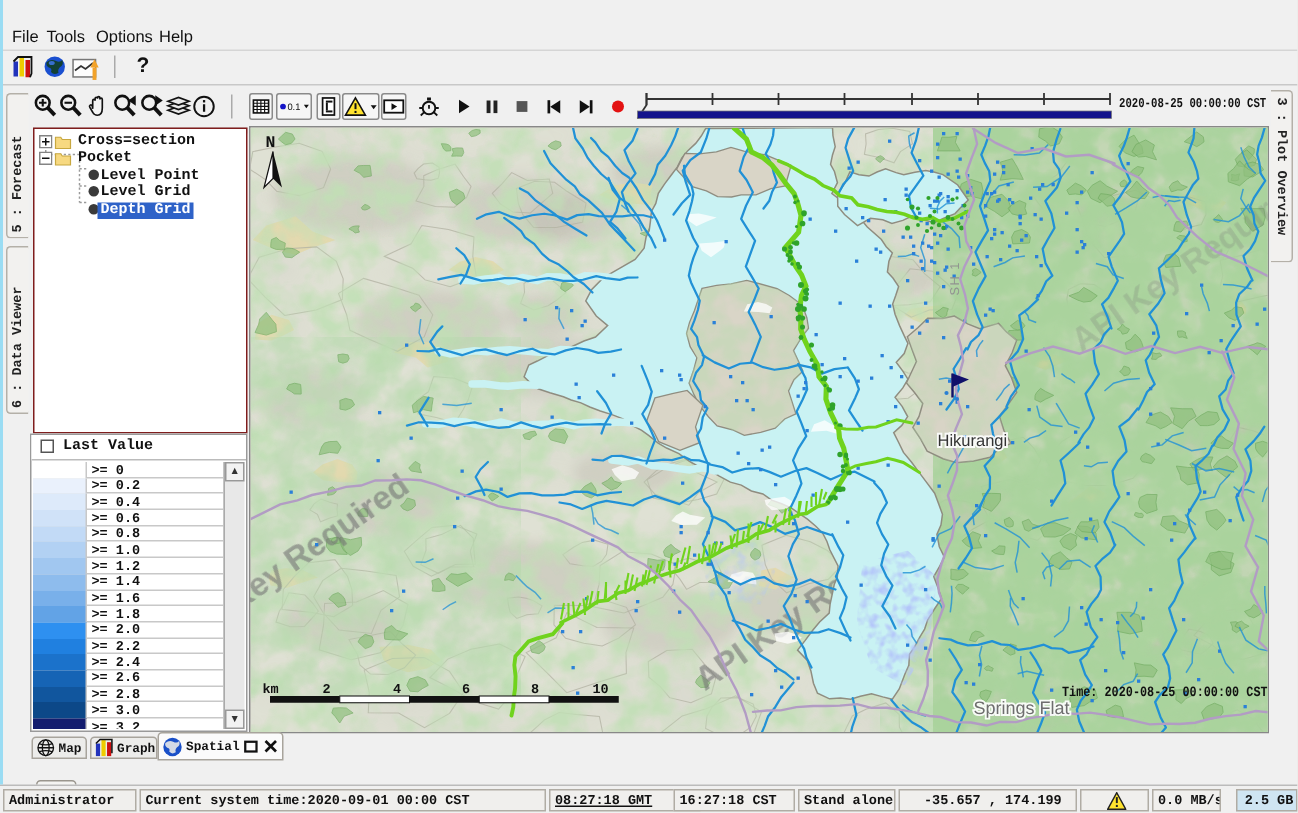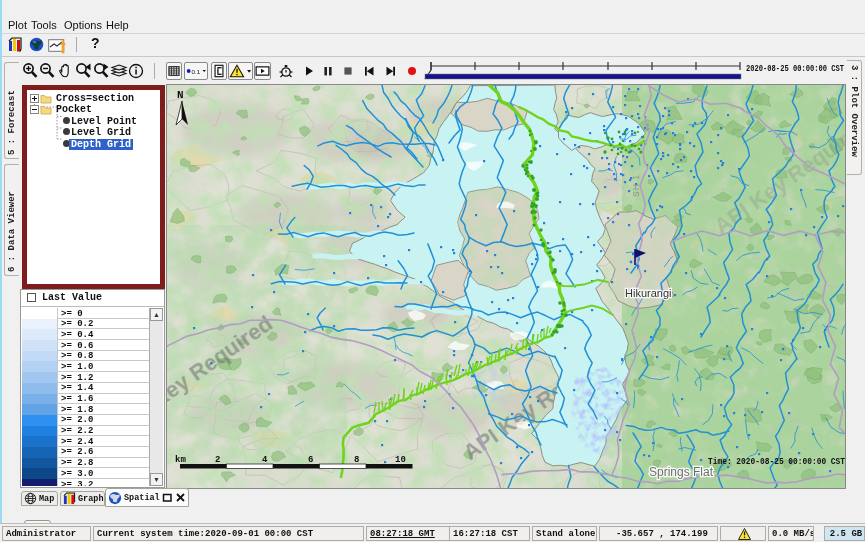--- a/index.html
+++ b/index.html
@@ -17,21 +17,21 @@
   font-family:"Liberation Mono", monospace; font-size:9px; font-weight:bold; color:#222; }
 .vtab span { position:absolute; transform:rotate(-90deg); transform-origin:0 0; white-space:nowrap; }
 #rightstrip { left:847px; top:58px; width:18px; height:447px; background:#f0f0f0; }
 .vtabr { position:absolute; background:#f2f1ef; border:1px solid #b4b0a8; border-left:none; border-radius:0 3px 3px 0;
   font-family:"Liberation Mono", monospace; font-size:9px; font-weight:bold; color:#222; }
 .vtabr span { position:absolute; transform:rotate(90deg); transform-origin:0 0; white-space:nowrap; }
 #toolbar2 { left:20px; top:58px; width:827px; height:26px; background:#f0f0f0; }
 .t2 { position:absolute; top:4px; }
 .btnbox { position:absolute; border:1px solid #8a8a8a; background:#f6f6f6; border-radius:2px;
   display:flex; align-items:center; justify-content:center; }
-#treepanel { left:22px; top:85px; width:143px; height:204px; background:#fff; border:5px solid #7f1d1d; overflow:hidden; }
+#treepanel { left:22px; top:85px; width:143px; height:204px; background:#fff; border:1px solid #7f1d1d; overflow:hidden; }
 #treesplit { left:22px; top:85px; width:143px; height:4px; background:#9c9c9c; }
 #treesplit div { position:absolute; left:2px; top:0; width:9px; height:4px; background:#dcdcdc; }
 .trow { position:relative; height:11.4px; font-family:"Liberation Mono", monospace; font-size:10px; font-weight:bold; color:#111; white-space:nowrap; }
 #legendpanel { left:20px; top:289px; width:145px; height:199px; background:#fff; border:1px solid #999; }
 #lvrow { position:absolute; left:0; top:0; width:143px; height:17px; background:#fff; border-bottom:1px solid #bbb;
   font-family:"Liberation Mono", monospace; font-size:10px; font-weight:bold; color:#111; }
 #lvcheck { position:absolute; left:6px; top:3px; width:9px; height:9px; border:1px solid #555; background:#fff; }
 #ltable { position:absolute; left:1px; top:18px; width:128px; height:178px; overflow:hidden; border-right:1px solid #aaa; }
 .lrow { position:relative; height:10.7px; border-bottom:1px solid #c8c8c8; }
 .lsw { position:absolute; left:0; top:0; width:36px; height:10.7px; border-right:1px solid #c8c8c8; }
@@ -50,21 +50,21 @@
 .sbcell { position:absolute; top:2px; height:15px; border:1px solid #b0aca4; background:#f0efed;
   font-family:"Liberation Mono", monospace; font-size:9px; font-weight:bold; color:#111; padding-left:3px; line-height:14px; white-space:nowrap; overflow:hidden; }
 .winbtn { position:absolute; top:0px; width:10px; height:16px; color:#333; font-size:11px; text-align:center; line-height:15px; }
 #timeline-date { position:absolute; font-family:"Liberation Mono", monospace; font-size:9px; font-weight:bold; color:#111; white-space:nowrap; transform:scaleX(0.79); transform-origin:0 0; }
 </style></head>
 <body>
 <div id="win">
 <div id="winborder" class="abs"></div>
 
 <div id="menubar" class="abs">
-  <span class="menuitem" style="left:6px;top:2px">Plot</span>
+  <span class="menuitem" style="left:6px;top:2px">File</span>
   <span class="menuitem" style="left:29px;top:2px">Tools</span>
   <span class="menuitem" style="left:62px;top:2px">Options</span>
   <span class="menuitem" style="left:104px;top:2px">Help</span>
 </div>
 
 <div id="toolbar1" class="abs">
   <span class="abs" style="left:6px;top:3px"><svg width="15" height="15" viewBox="0 0 15 15">
           <rect x="1" y="4" width="3" height="10" fill="#2233bb"></rect>
           <rect x="5" y="1.5" width="3" height="12.5" fill="#eecc00"></rect>
           <rect x="9" y="3" width="3" height="11.5" fill="#cc1111"></rect>

